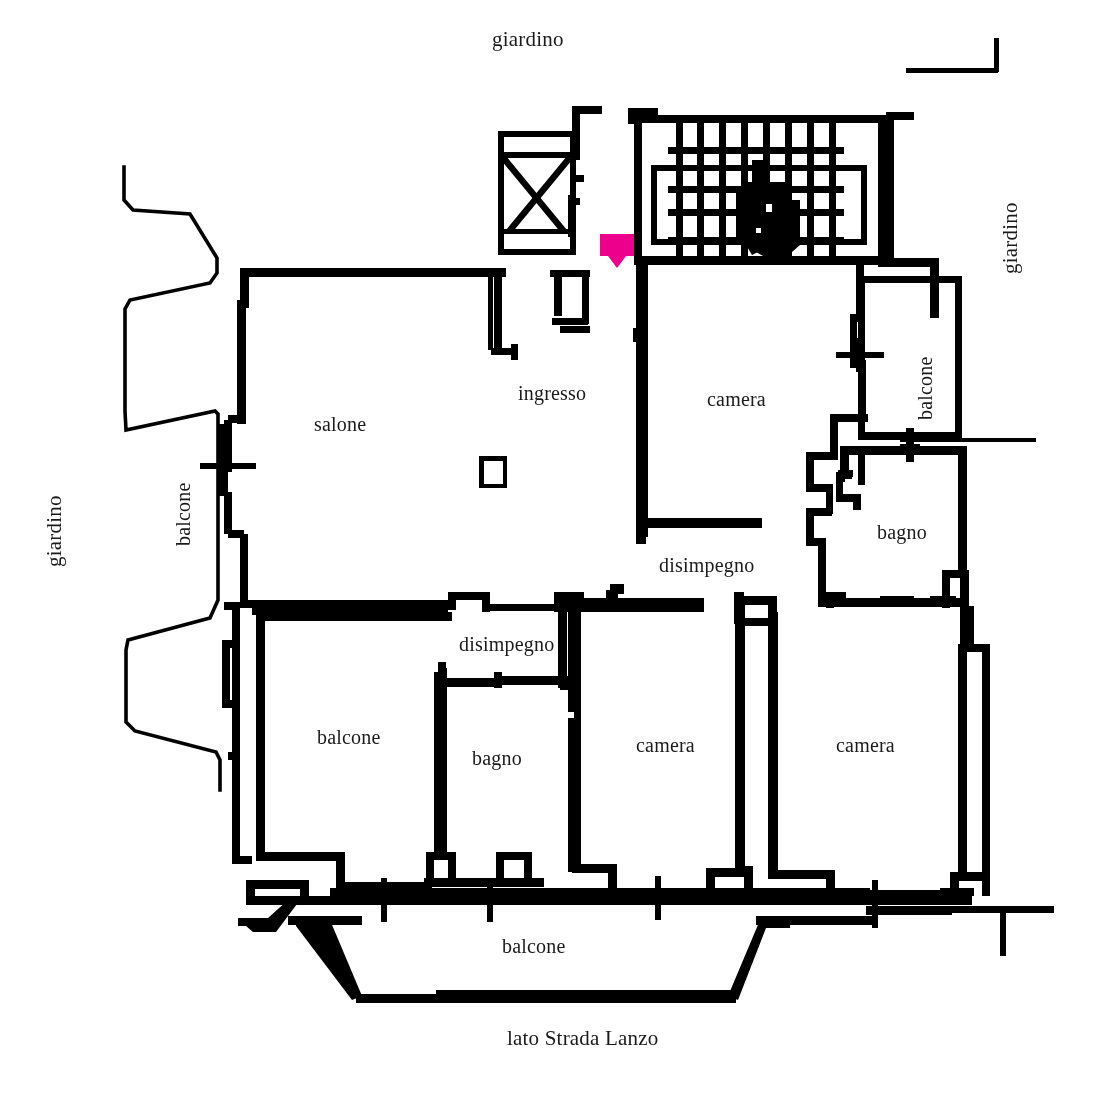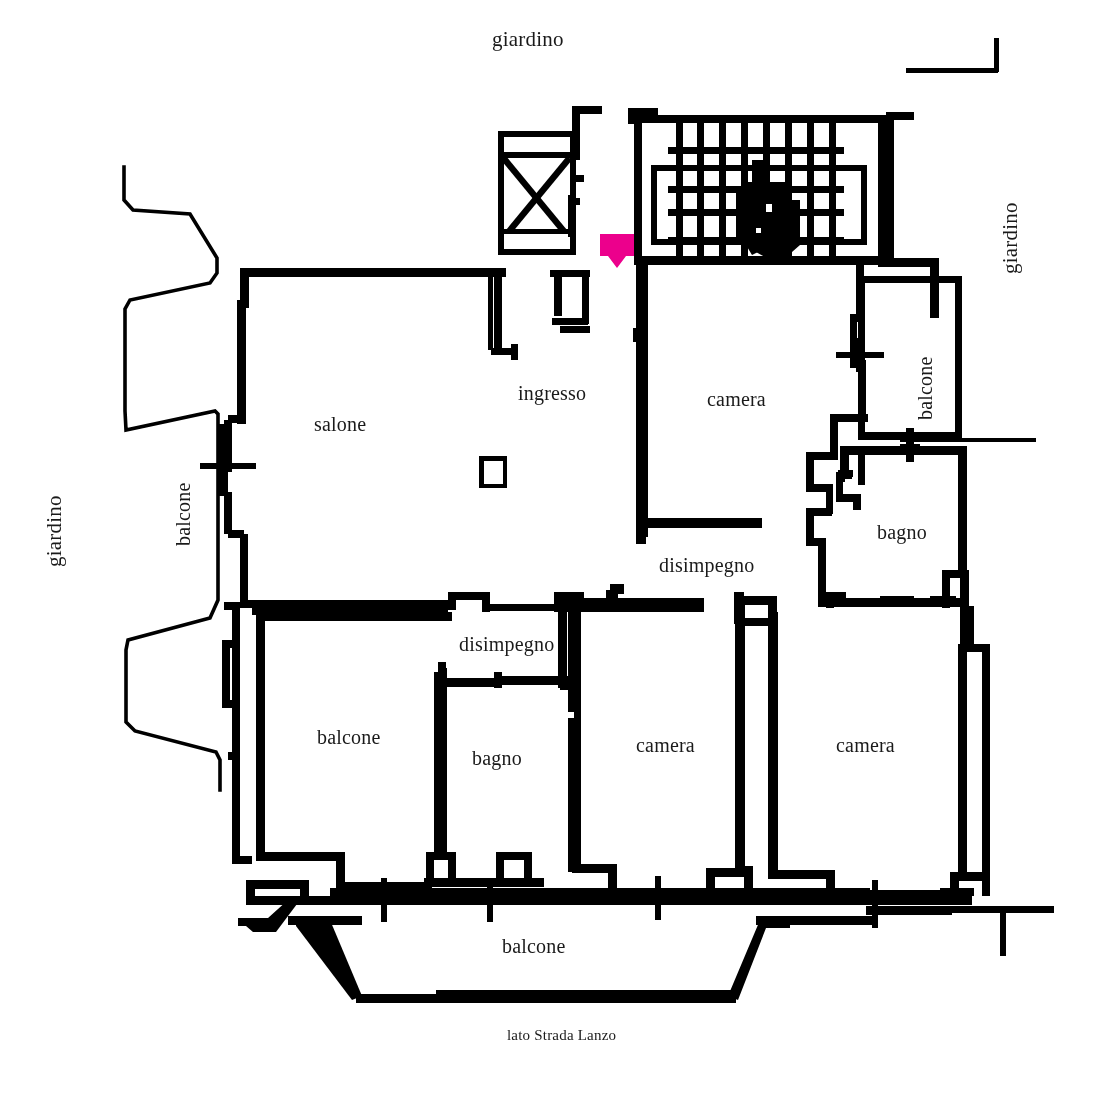--- a/index.html
+++ b/index.html
@@ -45,21 +45,21 @@
   .lbl-balcone-left { left: 173px; top: 546px; transform: rotate(-90deg); }
   .lbl-balcone-right { left: 915px; top: 420px; transform: rotate(-90deg); }
   .lbl-bagno-right { left: 877px; top: 522px; }
   .lbl-disimpegno-mid { left: 659px; top: 555px; }
   .lbl-disimpegno-low { left: 459px; top: 634px; }
   .lbl-cucina { left: 317px; top: 727px; }
   .lbl-bagno-low { left: 472px; top: 748px; }
   .lbl-camera-mid { left: 636px; top: 735px; }
   .lbl-camera-right { left: 836px; top: 735px; }
   .lbl-balcone-bottom { left: 502px; top: 936px; }
-  .lbl-lato { left: 507px; top: 1028px; font-size: 15px; }
+  .lbl-lato { left: 507px; top: 1028px; font-size: 21px; }
 </style>
 </head>
 <body>
 
 <div id="plan-root">
 
   <svg id="plan-svg" viewBox="0 0 1111 1100" xmlns="http://www.w3.org/2000/svg">
 
     <rect x="0" y="0" width="1111" height="1100" fill="#ffffff"></rect>
 

